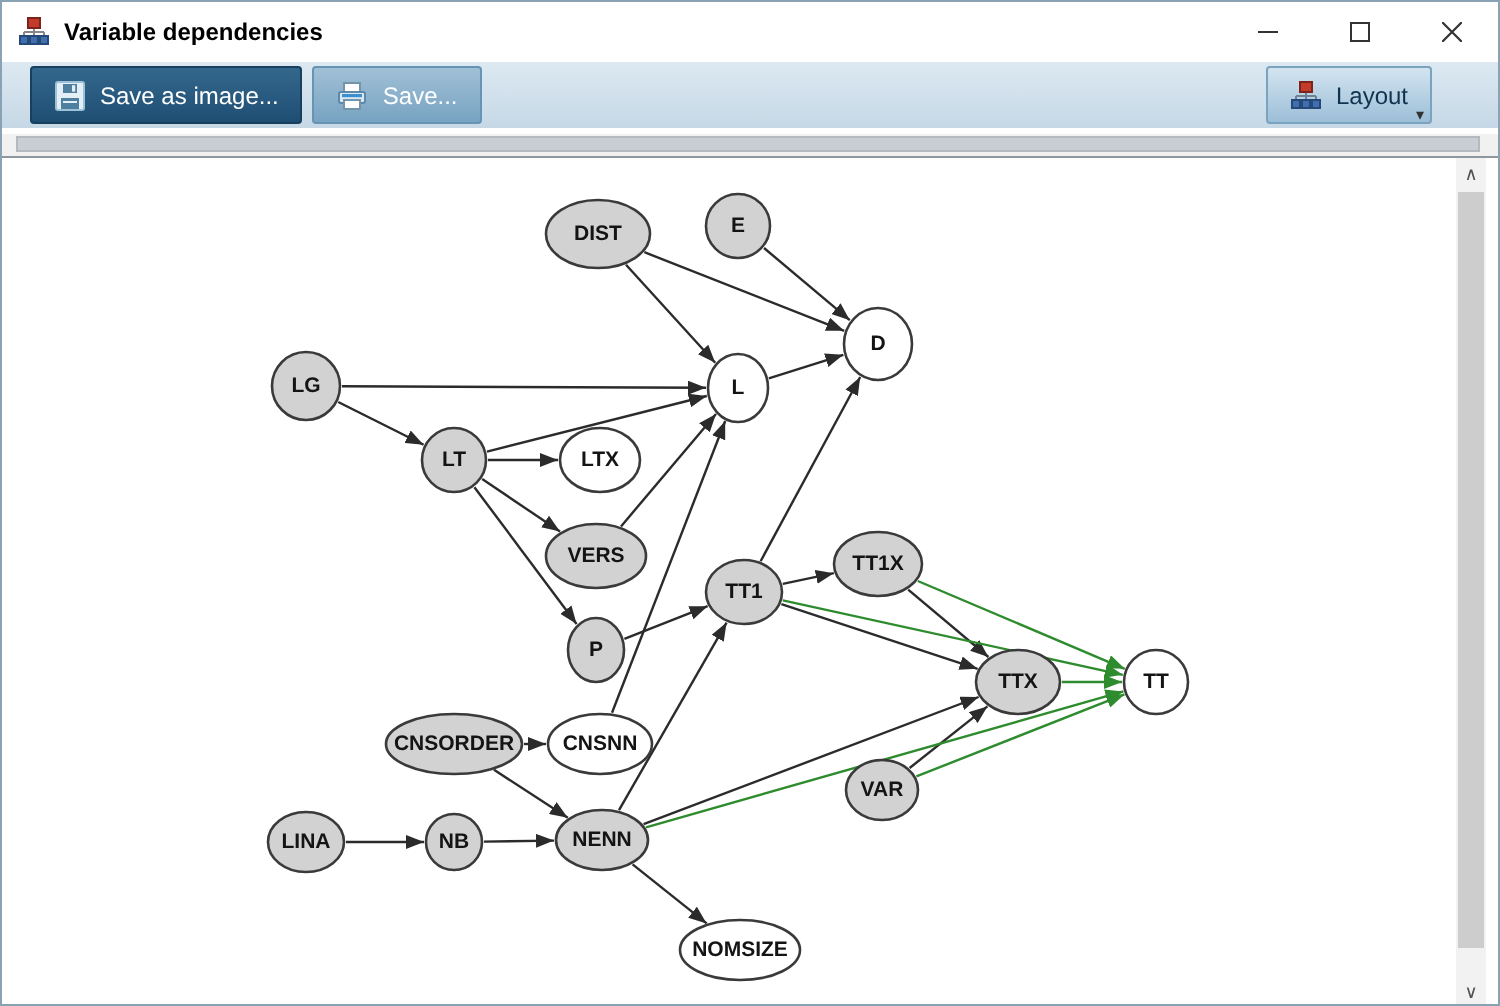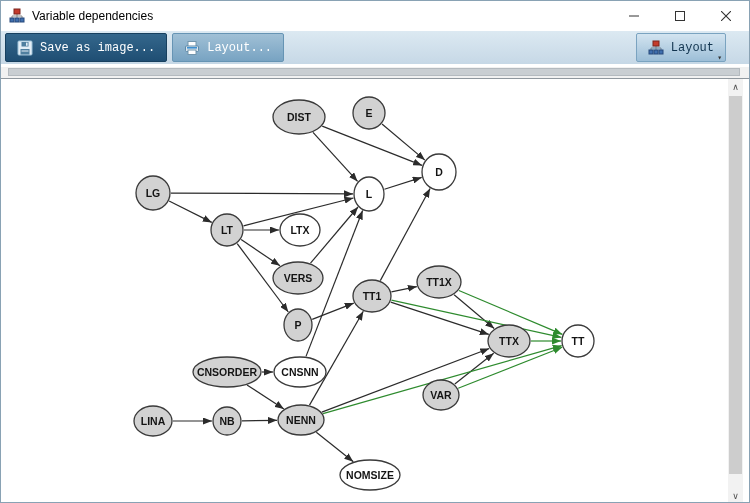--- a/index.html
+++ b/index.html
@@ -2,30 +2,30 @@
 <html><head>
 <meta charset="utf-8">
 <style>
   html,body{margin:0;padding:0;background:#e6e6e6;}
   .window{
     position:relative;width:750px;height:503px;box-sizing:border-box;
     background:#fff;border:1px solid #89a2b4;overflow:hidden;
     font-family:"Liberation Sans",sans-serif;
   }
   
-  .titlebar{position:absolute;top:0;left:0;right:0;height:30px;background:#fff;display:flex;align-items:center;}
+  .titlebar{position:absolute;top:0;left:0;right:0;height:30px;background:#fff;display:flex;align-items:center;font-weight:bold;}
   .title-icon{margin-left:8px;width:16px;height:16px;flex:0 0 auto;}
   .title-text{margin-left:7px;font-size:12px;color:#000;}
   .win-controls{margin-left:auto;display:flex;height:100%;}
   .win-btn{width:46px;height:30px;display:flex;align-items:center;justify-content:center;cursor:default;}
   
   .toolbar{
     position:absolute;top:30px;left:0;right:0;height:33px;
     background:linear-gradient(#dce9f2,#c6d8e6);
-    display:flex;align-items:center;padding:0 4px;box-sizing:border-box;font-family:Liberation Mono, monospace;
+    display:flex;align-items:center;padding:0 14px;box-sizing:border-box;
   }
   .tb-btn{
     height:29px;display:flex;align-items:center;gap:7px;padding:0 11px;
     font-size:12px;border-radius:2px;box-sizing:border-box;cursor:default;
   }
   .tb-save{background:linear-gradient(#34678c,#1f4e73);border:1px solid #17405f;color:#fff;}
   .tb-print{margin-left:5px;background:linear-gradient(#a0c0d6,#78a3c2);border:1px solid #6694b4;color:#fff;}
   .tb-layout{
     margin-left:auto;margin-right:19px;position:relative;
     background:linear-gradient(#d3e4f0,#9cbed7);border:1px solid #7aa3c0;color:#10334e;
@@ -89,21 +89,21 @@
       </svg>
       <span>Save as image...</span>
     </div>
     <div class="tb-btn tb-print">
       <svg width="16" height="16" viewBox="0 0 16 16">
         <rect x="4" y="1.5" width="8" height="5" fill="#ffffff" stroke="#7295ac"></rect>
         <rect x="1.5" y="6" width="13" height="5.5" rx="1" fill="#dde9f1" stroke="#5d89a8"></rect>
         <rect x="3" y="7" width="10" height="1.6" fill="#3e8fd0"></rect>
         <rect x="4" y="10" width="8" height="4.5" fill="#ffffff" stroke="#7295ac"></rect>
       </svg>
-      <span>Layout...</span>
+      <span>Save...</span>
     </div>
     <div class="tb-btn tb-layout">
       <svg width="16" height="16" viewBox="0 0 16 16">
         <path d="M8 6 V8 M3 8 H13 M3 8 V10 M8 8 V10 M13 8 V10" stroke="#6d8294" stroke-width="1" fill="none"></path>
         <rect x="5" y="1" width="6" height="5" fill="#c43b2c" stroke="#7c241c"></rect>
         <rect x="1" y="10" width="4" height="4" fill="#3f6fae" stroke="#27497a"></rect>
         <rect x="6" y="10" width="4" height="4" fill="#3f6fae" stroke="#27497a"></rect>
         <rect x="11" y="10" width="4" height="4" fill="#3f6fae" stroke="#27497a"></rect>
       </svg>
       <span>Layout</span>

